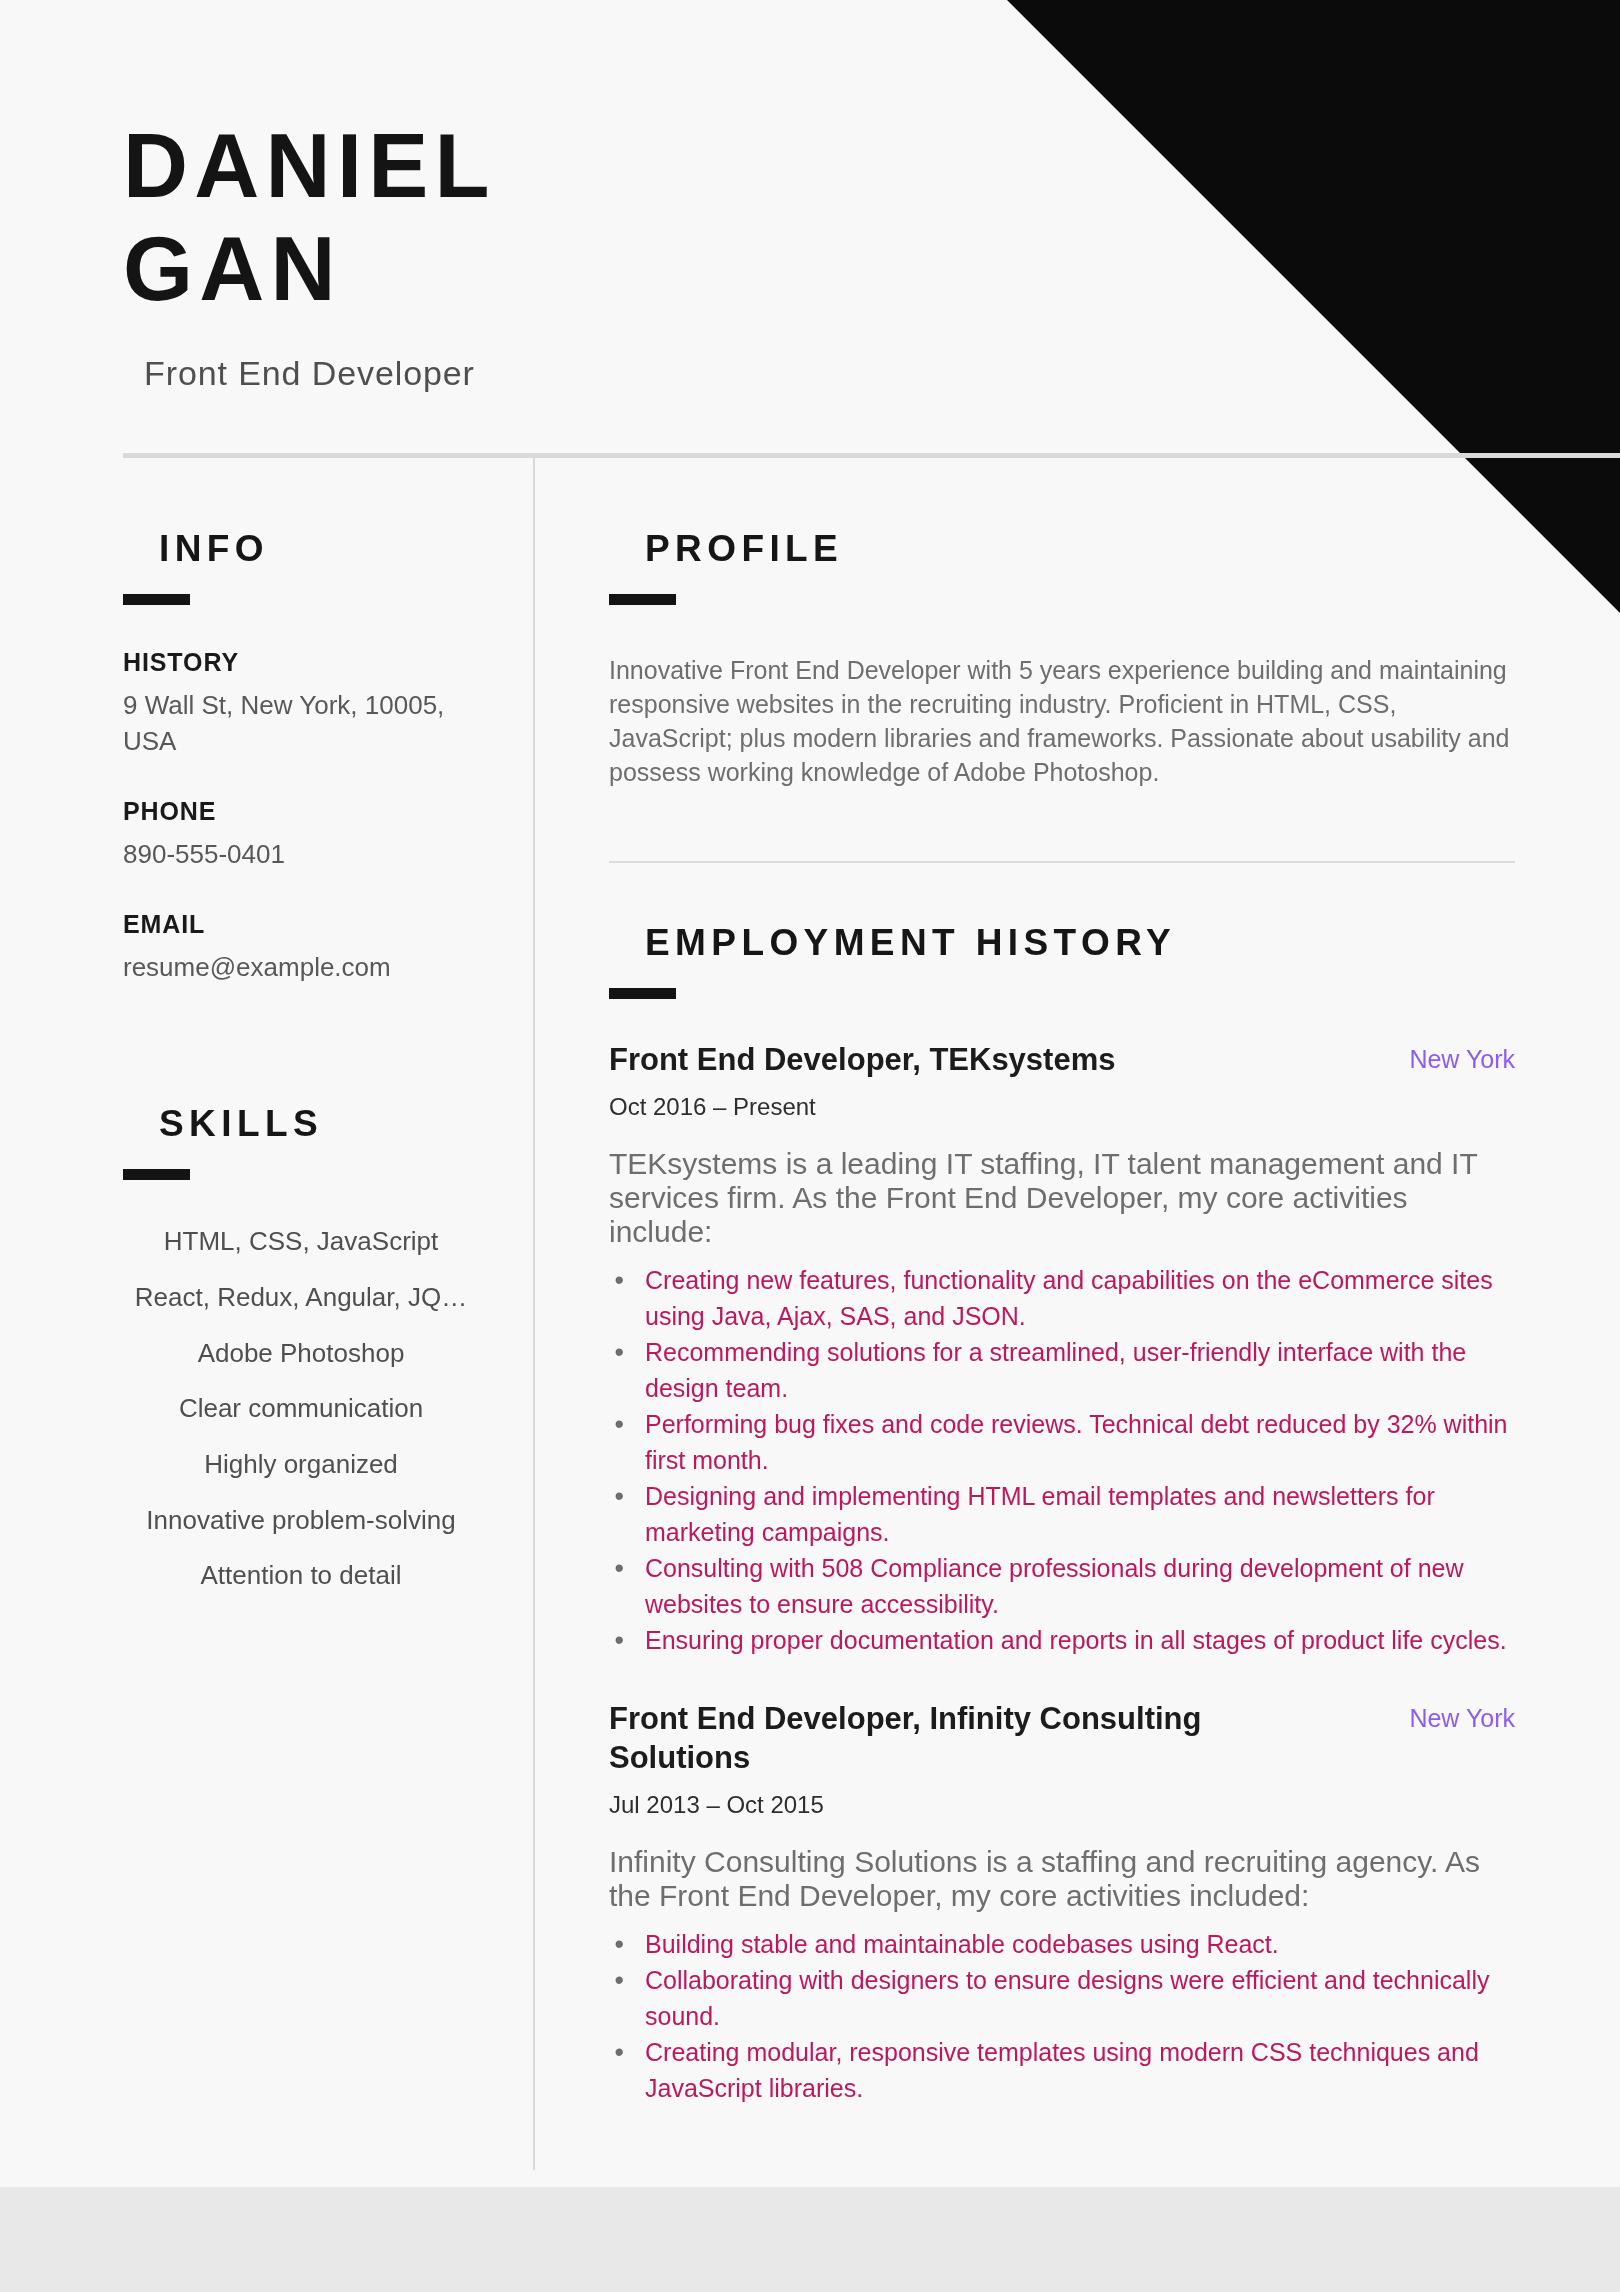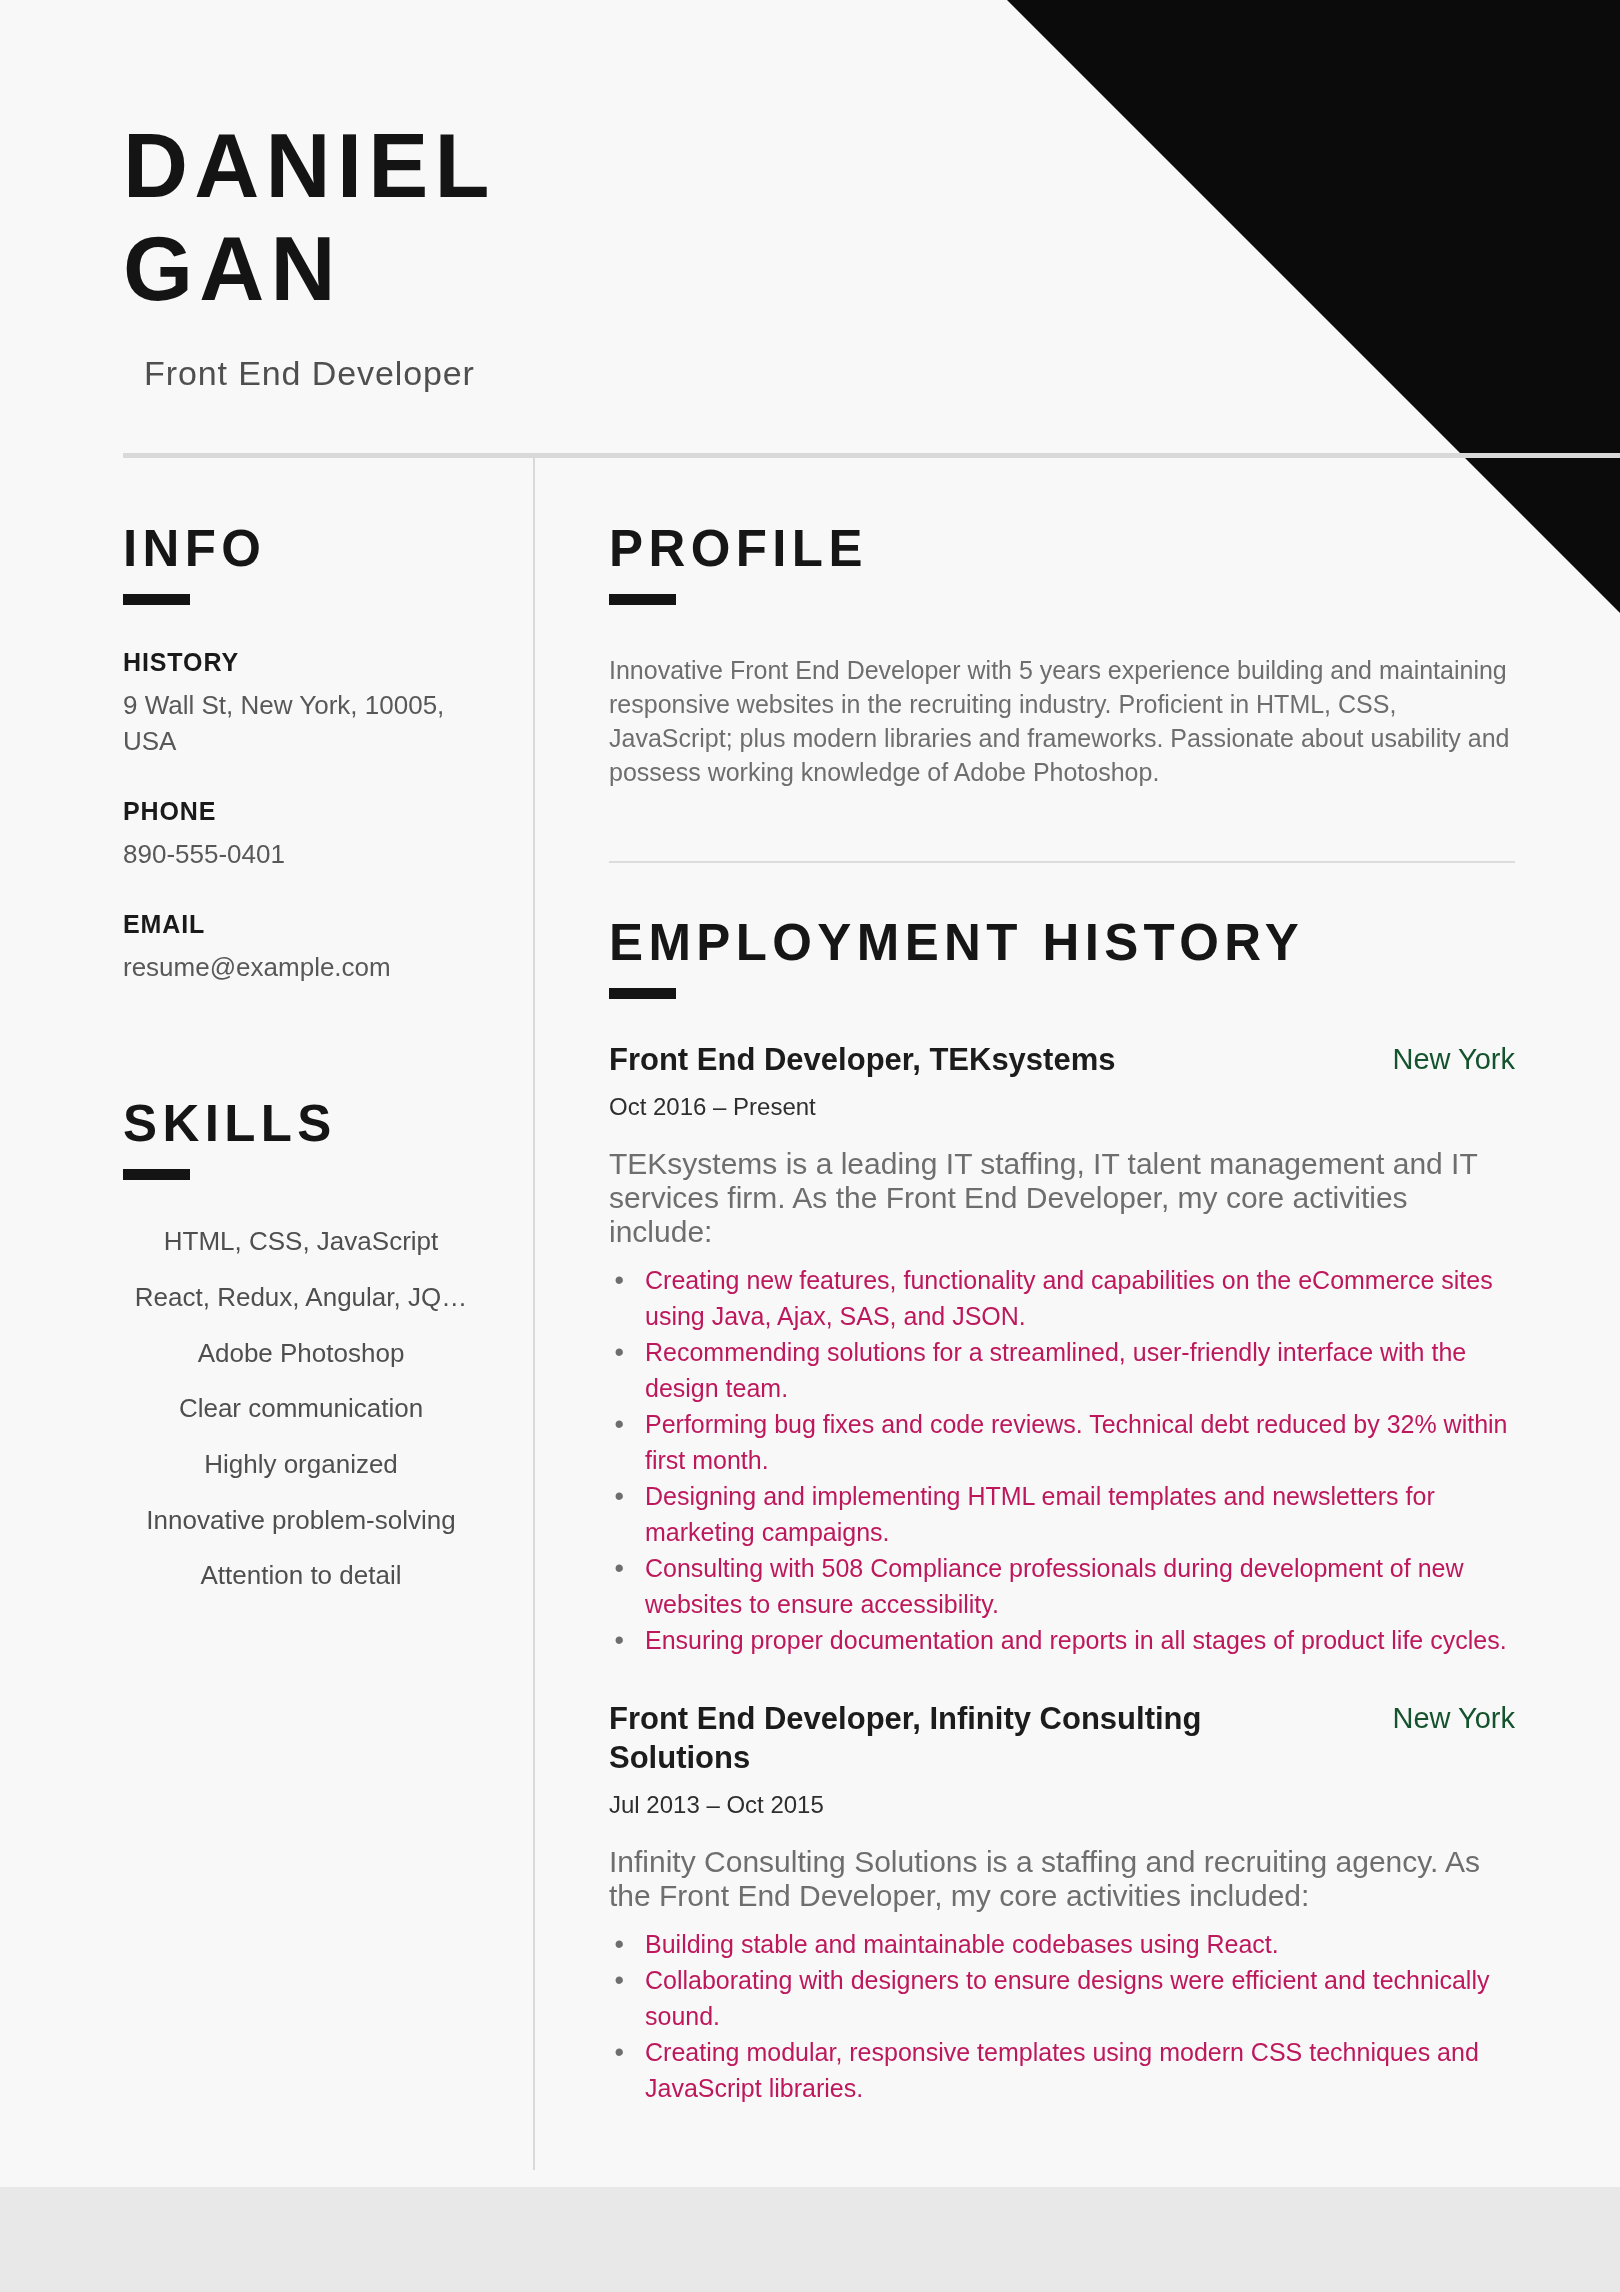--- a/index.html
+++ b/index.html
@@ -37,22 +37,22 @@
 
   
   .rule-h{ position:absolute; left:123px; right:0; top:453px; height:4.5px; background:#d9d9d9; }
   .rule-v{ position:absolute; left:533px; top:453px; width:1.8px; height:1717px; background:#d9d9d9; }
 
   
   .col-left{ position:absolute; left:123px; top:525px; width:356px; }
   .col-right{ position:absolute; left:609px; top:525px; width:906px; }
 
   h2.section-heading{
-    font-size:51px; line-height:47px; font-weight:700;
-    letter-spacing:5.4px; color:#161616;
+    font-size:37px; line-height:47px; font-weight:700;
+    letter-spacing:5.4px; color:#161616;margin-left:36px;
   }
   .heading-bar{ width:67px; height:10.7px; background:#141414; margin-top:22.4px; }
 
   
   .info-fields{ margin-top:41px; }
   .field-label{
     font-size:25px; line-height:32px; font-weight:700;
     color:#1a1a1a; letter-spacing:0.9px; margin-bottom:9px;
   }
   .field-value{
@@ -74,21 +74,21 @@
   }
   .section-divider{ border:none; height:1.8px; background:#dcdcdc; margin-top:72px; }
   .employment-section{ margin-top:56px; }
 
   .job{ margin-top:41px; }
   .job-head{ display:flex; justify-content:space-between; align-items:flex-start; }
   .job-title{
     font-size:31px; line-height:39px; font-weight:700; color:#1c1c1c;
     max-width:708px;
   }
-  .job-location{ font-size:29px; line-height:39px; color:#14532d; }
+  .job-location{ font-size:25px; line-height:39px; color:#8b5cf6; }
   .job-dates{ margin-top:12.5px; font-size:24px; line-height:32px; color:#2e2e2e; }
   .job-summary{ margin-top:24px; font-size:30px; line-height:34px; color:#6e6e6e; }
 
   .job-bullets{ list-style:none; margin-top:12.5px; }
   .job-bullets li{
     position:relative; padding-left:36px;
     font-size:25px; line-height:36px; color:#be185d;
   }
   .job-bullets li::before{
     content:"\2022";

